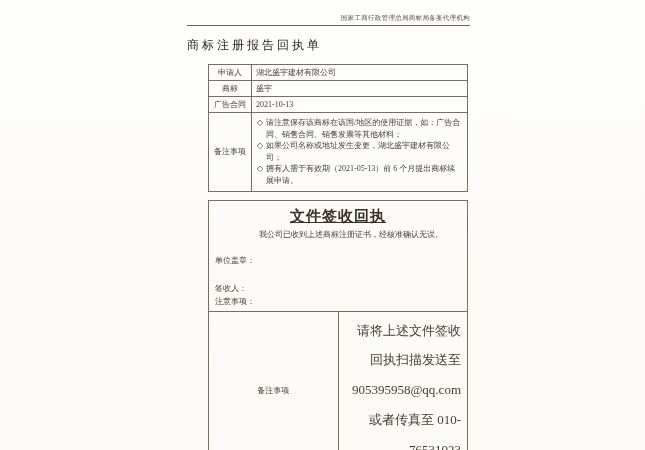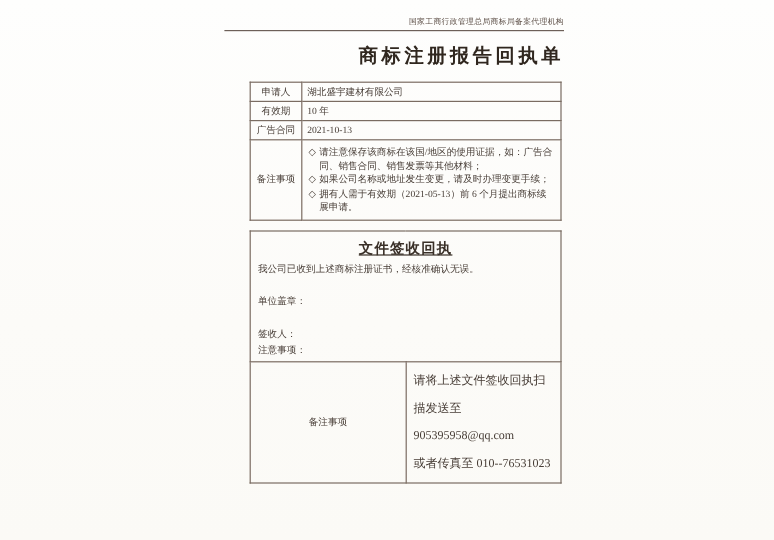--- a/index.html
+++ b/index.html
@@ -20,23 +20,23 @@
   
   .letterhead {
     border-bottom:1px solid #6d6059;
     text-align:right;
     font-size:6.5px;
     color:#5a4c44;
     padding-bottom:2px;
     letter-spacing:0.3px;
   }
   .doc-title {
-    text-align:right;
-    font-size:16px;
-    font-weight:bold;
+    text-align:left;
+    font-size:12px;
+    font-weight:normal;
     color:#30271f;
     letter-spacing:3px;
     margin:11px 0 10px 0;
   }
   
   table {
     border-collapse:collapse;
     margin-left:21px;
     width:260px;
     table-layout:fixed;
@@ -58,66 +58,66 @@
   .notes-cell { padding:4px 5px; }
   .note-item { display:flex; line-height:1.45; }
   .note-bullet { width:9px; flex-shrink:0; }
   .note-text { flex:1; }
   
   .receipt-table { margin-top:8px; }
   .receipt-cell { padding:6px 6px 4px 6px; height:80px; vertical-align:top; }
   .receipt-title {
     text-align:center;
     font-weight:bold;
-    font-size:12px;
+    font-size:15px;
     text-decoration:underline;
     color:#3a3028;
     letter-spacing:1px;
   }
-  .receipt-confirm { margin-top:3px; font-size:8px; }
+  .receipt-confirm { margin-top:3px; font-size:8px;margin-left:44px; }
   .stamp-line   { margin-top:15px; font-size:8px; }
   .signer-line  { margin-top:17px; font-size:8px; }
   .signdate-line{ margin-top:2px;  font-size:8px; }
   .remarks-cell { padding:4px 6px; }
-  .remarks-line { line-height:2.3; font-size:10px; }
+  .remarks-line { line-height:2.3; font-size:13px;text-align:right; }
 </style>
 </head>
 <body>
 
 <div class="page">
   <div class="content">
 
     <div class="letterhead">国家工商行政管理总局商标局备案代理机构</div>
 
     <div class="doc-title">商标注册报告回执单</div>
 
     <table class="info-table">
       <tbody>
         <tr>
           <td class="lbl">申请人</td>
           <td>湖北盛宇建材有限公司</td>
         </tr>
         <tr>
-          <td class="lbl">有效期</td>
-          <td>10 年</td>
+          <td class="lbl">商标</td>
+          <td>盛宇</td>
         </tr>
         <tr>
           <td class="lbl">广告合同</td>
           <td>2021-10-13</td>
         </tr>
         <tr>
           <td class="lbl">备注事项</td>
           <td class="notes-cell">
             <div class="note-item">
               <span class="note-bullet">◇</span>
               <span class="note-text">请注意保存该商标在该国/地区的使用证据，如：广告合同、销售合同、销售发票等其他材料；</span>
             </div>
             <div class="note-item">
               <span class="note-bullet">◇</span>
-              <span class="note-text">如果公司名称或地址发生变更，请及时办理变更手续；</span>
+              <span class="note-text">如果公司名称或地址发生变更，湖北盛宇建材有限公司；</span>
             </div>
             <div class="note-item">
               <span class="note-bullet">◇</span>
               <span class="note-text">拥有人需于有效期（2021-05-13）前 6 个月提出商标续展申请。</span>
             </div>
           </td>
         </tr>
       </tbody>
     </table>
 

